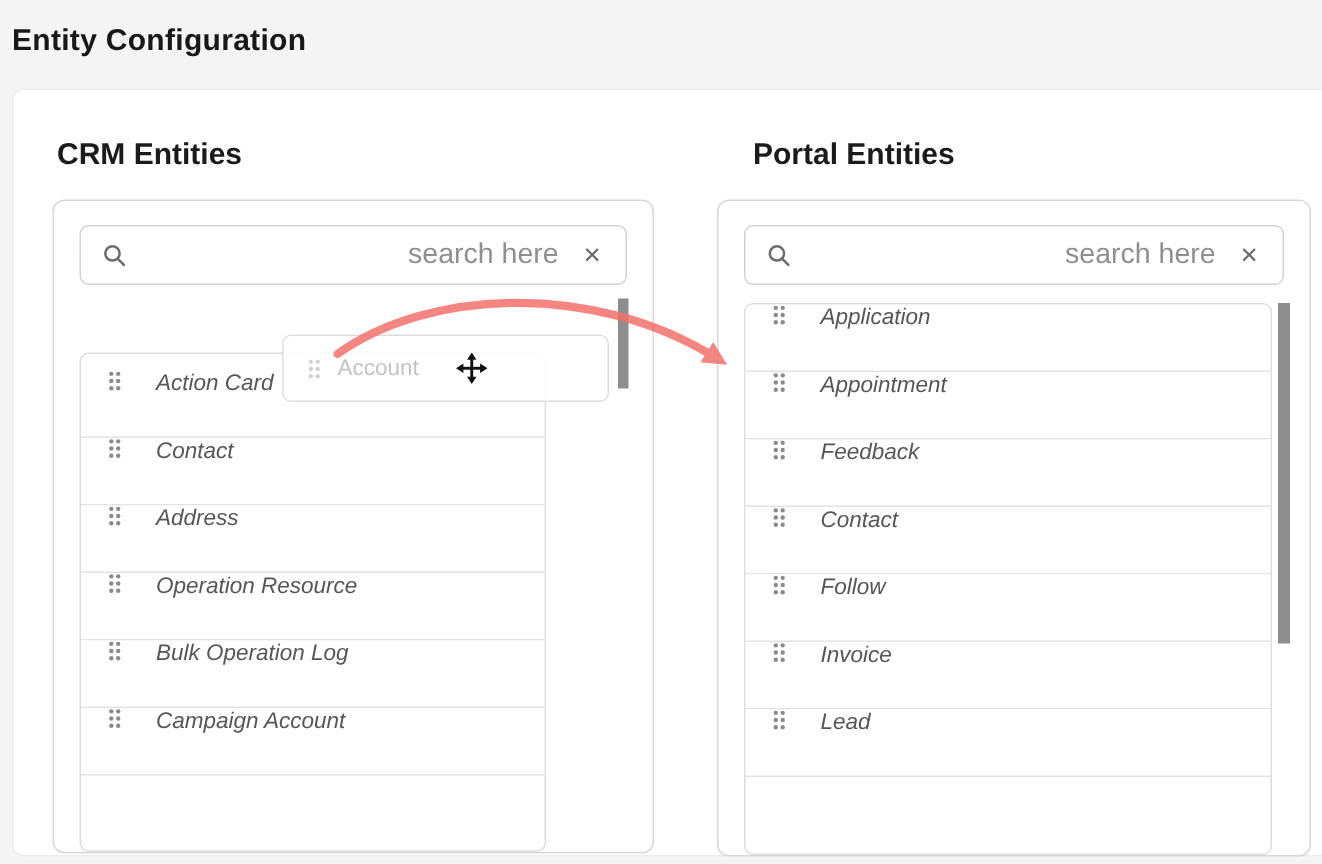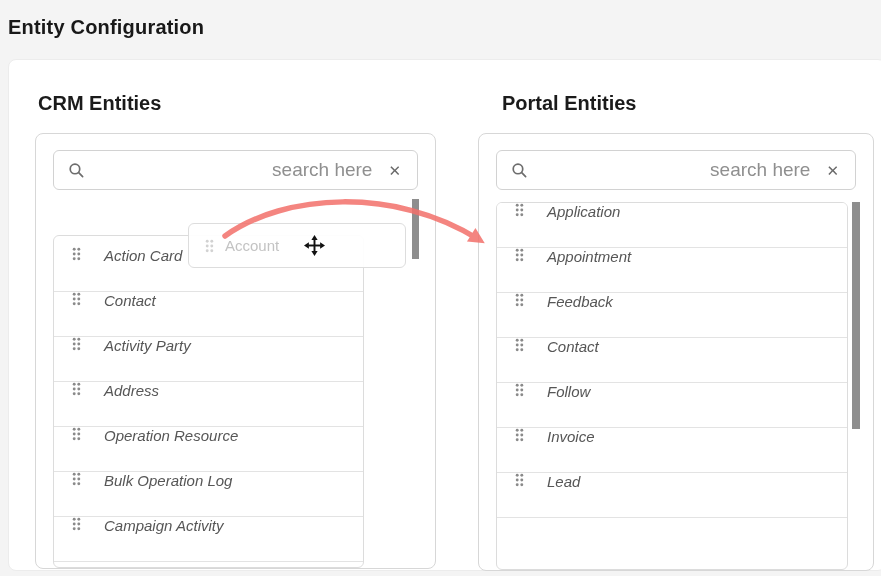--- a/index.html
+++ b/index.html
@@ -151,35 +151,20 @@
                   <circle cx="2.2" cy="7" r="1.45"></circle>
                   <circle cx="6.8" cy="7" r="1.45"></circle>
                   <circle cx="2.2" cy="11.8" r="1.45"></circle>
                   <circle cx="6.8" cy="11.8" r="1.45"></circle>
                 </g>
               </svg>
             </span>
             <span class="row-label">Contact</span>
           </div>
 
-          <div class="row">
-            <span class="grip">
-              <svg width="9" height="14" viewBox="0 0 9 14">
-                <g fill="currentColor">
-                  <circle cx="2.2" cy="2.2" r="1.45"></circle>
-                  <circle cx="6.8" cy="2.2" r="1.45"></circle>
-                  <circle cx="2.2" cy="7" r="1.45"></circle>
-                  <circle cx="6.8" cy="7" r="1.45"></circle>
-                  <circle cx="2.2" cy="11.8" r="1.45"></circle>
-                  <circle cx="6.8" cy="11.8" r="1.45"></circle>
-                </g>
-              </svg>
-            </span>
-            <span class="row-label">Activity Party</span>
-          </div>
 
           <div class="row">
             <span class="grip">
               <svg width="9" height="14" viewBox="0 0 9 14">
                 <g fill="currentColor">
                   <circle cx="2.2" cy="2.2" r="1.45"></circle>
                   <circle cx="6.8" cy="2.2" r="1.45"></circle>
                   <circle cx="2.2" cy="7" r="1.45"></circle>
                   <circle cx="6.8" cy="7" r="1.45"></circle>
                   <circle cx="2.2" cy="11.8" r="1.45"></circle>
@@ -228,21 +213,21 @@
                 <g fill="currentColor">
                   <circle cx="2.2" cy="2.2" r="1.45"></circle>
                   <circle cx="6.8" cy="2.2" r="1.45"></circle>
                   <circle cx="2.2" cy="7" r="1.45"></circle>
                   <circle cx="6.8" cy="7" r="1.45"></circle>
                   <circle cx="2.2" cy="11.8" r="1.45"></circle>
                   <circle cx="6.8" cy="11.8" r="1.45"></circle>
                 </g>
               </svg>
             </span>
-            <span class="row-label">Campaign Activity</span>
+            <span class="row-label">Campaign Account</span>
           </div>
         </div>
 
       <div class="scrollbar">
         <div class="scroll-thumb" style="background: rgb(142, 142, 142);"></div>
       </div>
     </div>
 
     <div class="panel portal">
       <div class="searchbox">

